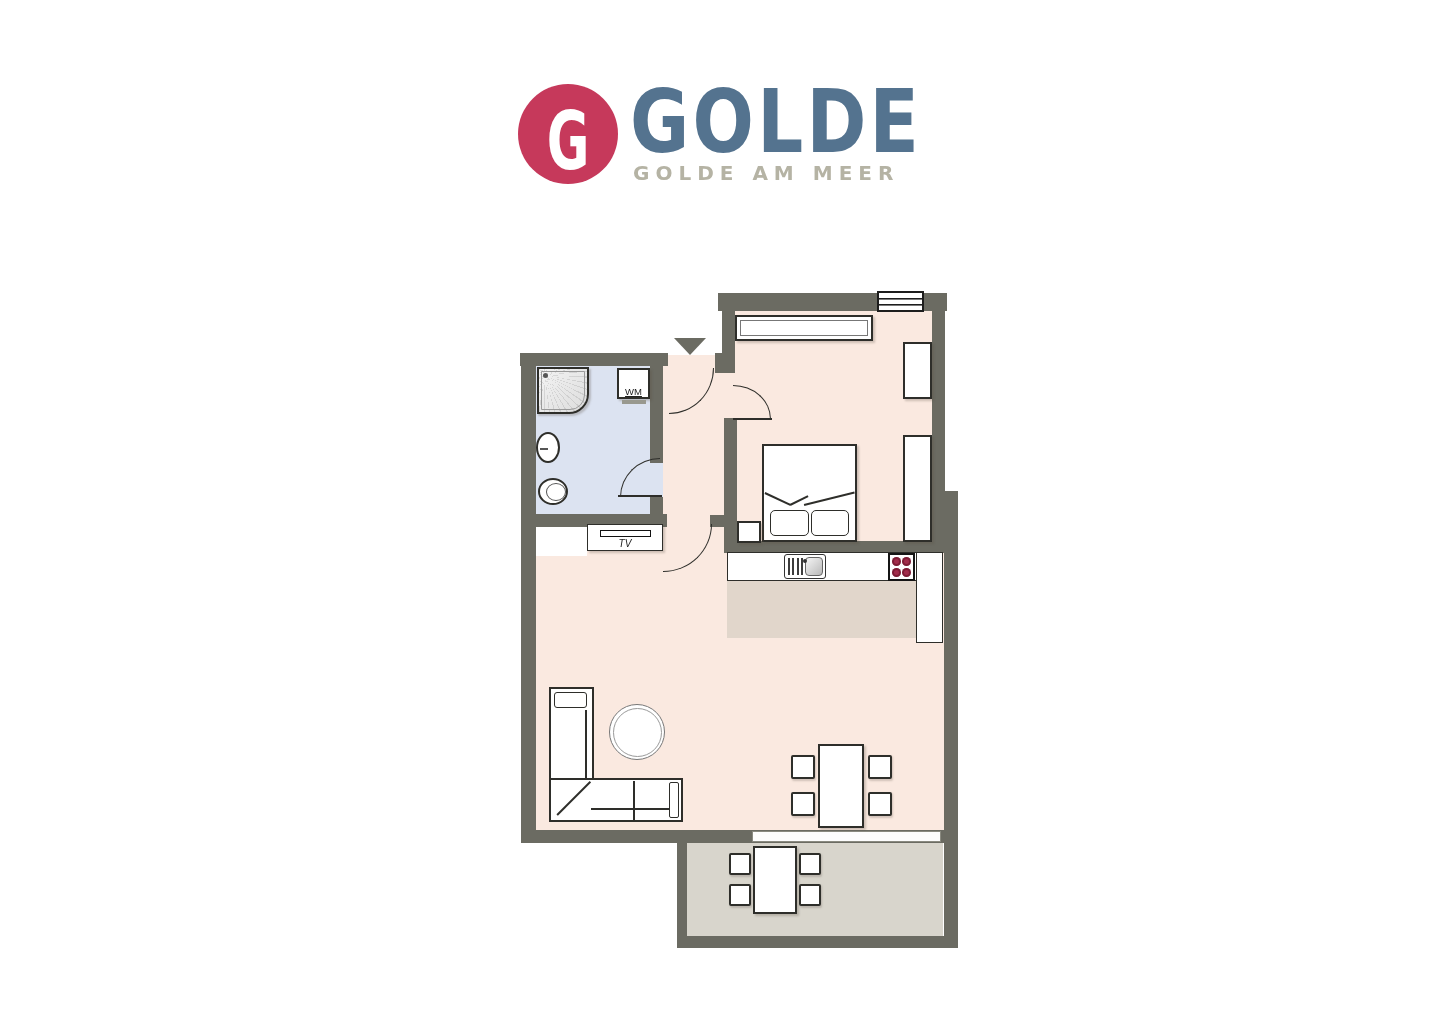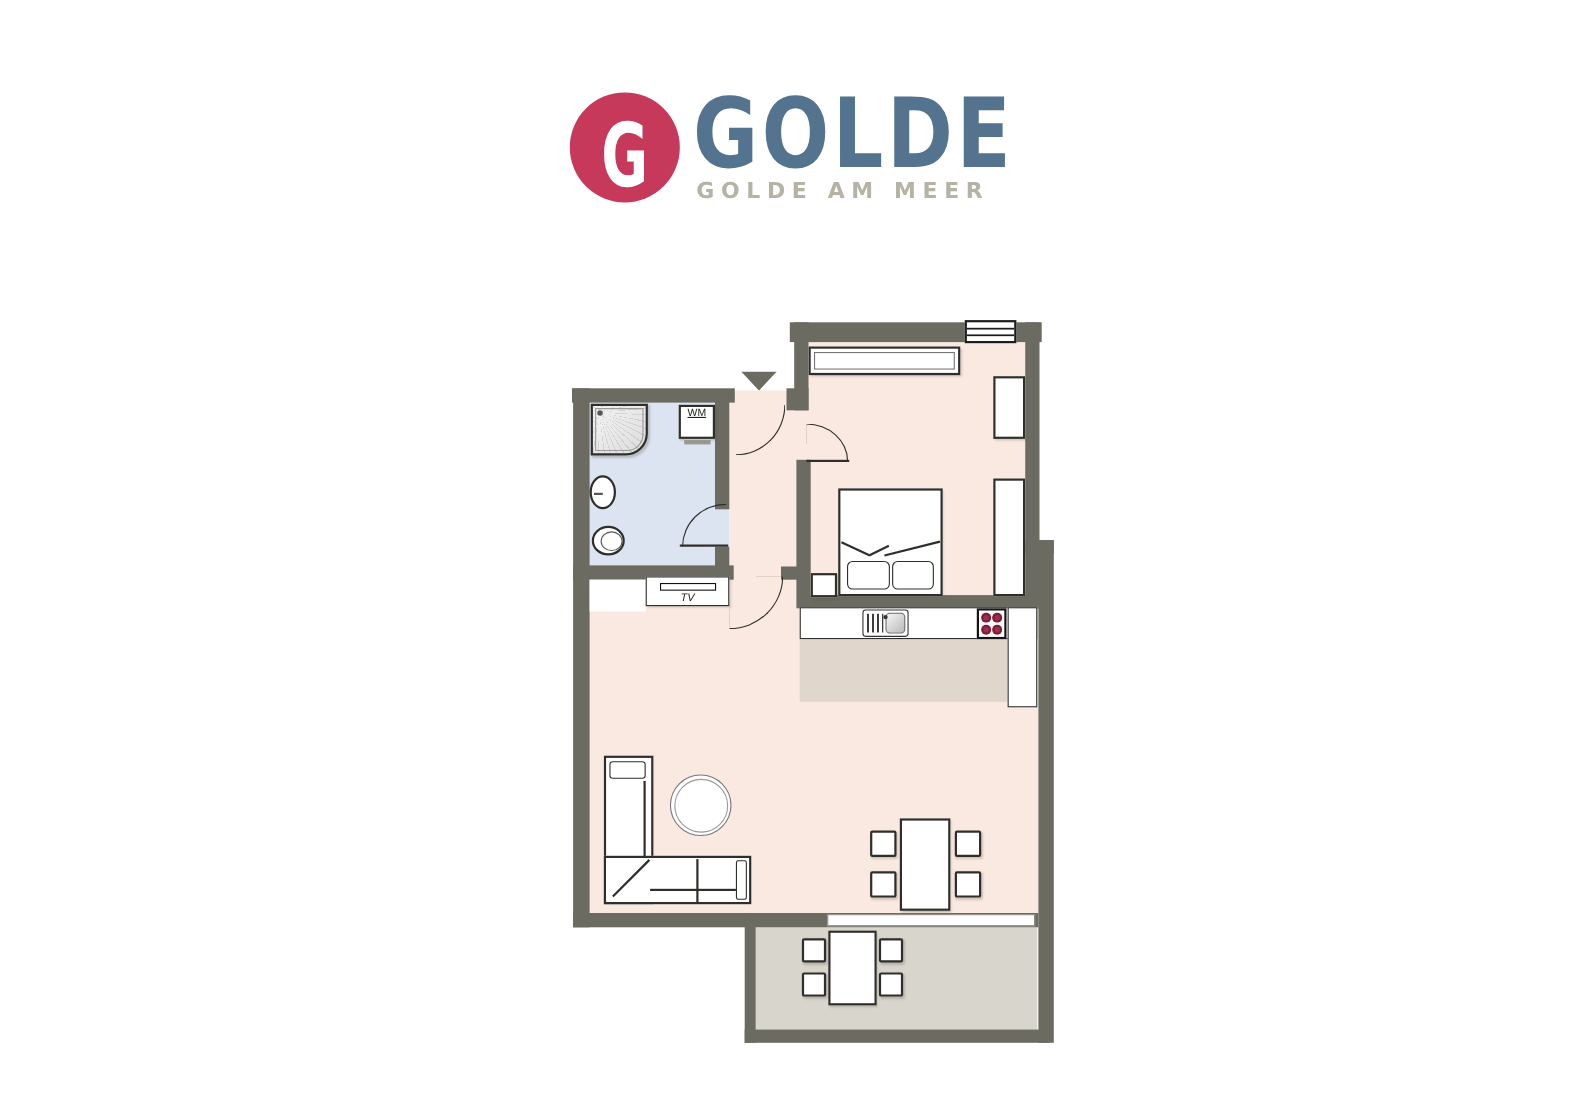--- a/index.html
+++ b/index.html
@@ -30,21 +30,21 @@
 
   
   #shower{left:537px;top:367px;width:52px;height:47px;border-width:2.5px;
           border-bottom-right-radius:20px;
           background:
             repeating-conic-gradient(from 20deg at 12% 14%, rgba(110,110,110,.18) 0 1.5deg, rgba(255,255,255,0) 1.5deg 8deg),
             linear-gradient(135deg,#f4f4f4,#dcdcdc);}
   #shower .inner{position:absolute;inset:2px;border:1px solid #9a9a9a;border-bottom-right-radius:15px;}
   #shower .head{position:absolute;left:4px;top:4px;width:5px;height:5px;border-radius:50%;background:#555;}
   #wm-box{left:617px;top:368px;width:33px;height:31px;border-width:2px;display:flex;
-          align-items:flex-start;justify-content:center;font-size:9.5px;color:#222;text-decoration:underline;}
+          align-items:flex-end;justify-content:center;font-size:9.5px;color:#222;text-decoration:underline;}
   #wm-strip{position:absolute;left:622px;top:400px;width:24px;height:4px;background:#99998f;}
   #bath-sink{left:536px;top:432px;width:24px;height:31px;border-radius:50%;border-width:2px;}
   #bath-sink .tick{position:absolute;left:2px;top:14px;width:8px;height:1.5px;background:#555;}
   #toilet{left:538px;top:478px;width:30px;height:27px;border-radius:50%;border-width:2px;}
   #toilet .inner{position:absolute;left:6px;top:3px;width:18px;height:16px;border:1.5px solid #555;border-radius:50%;}
 
   
   #wardrobe-top .inner{position:absolute;inset:3px;border:1px solid #777;}
   #bed-window{left:877px;top:291px;width:47px;height:21px;border:2px solid #1d1d1d;background:
       linear-gradient(#1d1d1d,#1d1d1d) 0 5px/100% 1.6px no-repeat,

